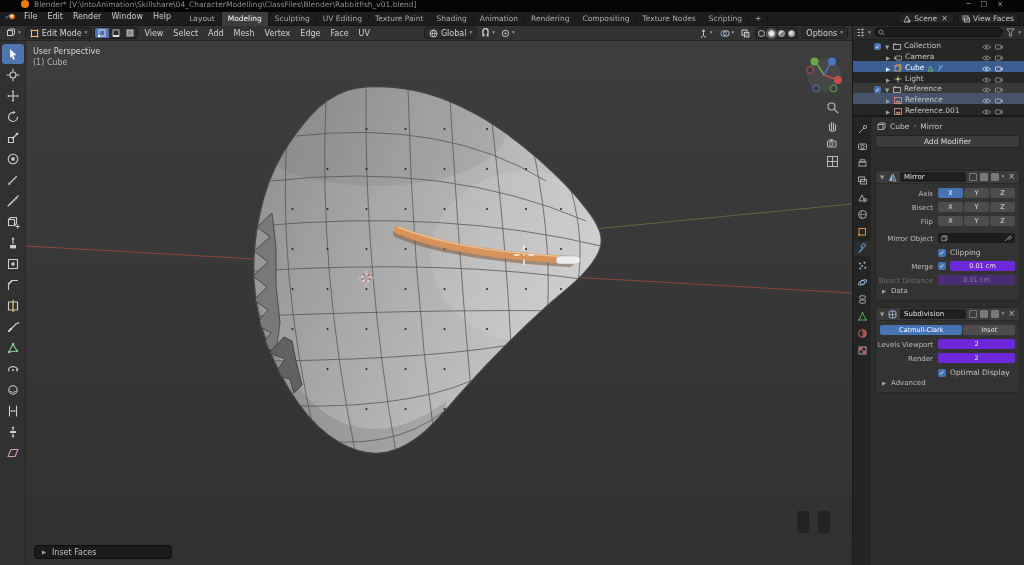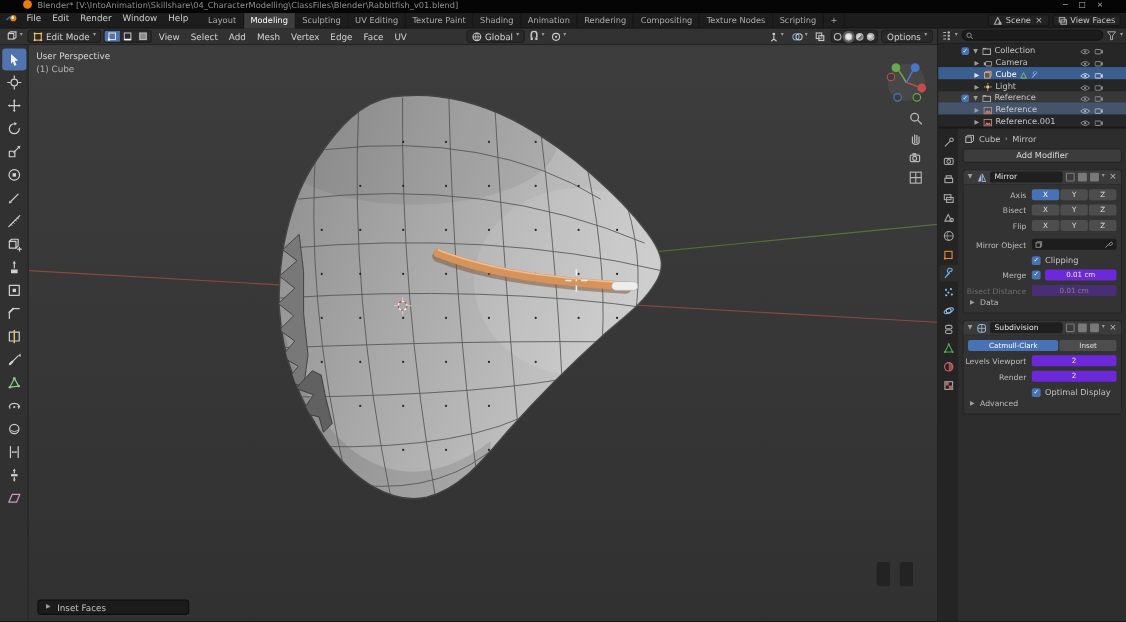--- a/index.html
+++ b/index.html
@@ -85,21 +85,21 @@
 
   .properties{flex:1;display:flex;min-height:0}
   .ptabs{width:18px;background:#242424;display:flex;flex-direction:column;align-items:center;
          padding-top:5px;gap:2px;flex-shrink:0}
   .ptab{width:17px;height:15px;display:flex;align-items:center;justify-content:center;border-radius:2px 0 0 2px}
   .ptab svg{stroke:#a6a6a6;fill:none;stroke-width:1}
   .ptab.active{background:#2d2d2d}
   .pcontent{flex:1;background:#2d2d2d;padding:2px 4px;font-size:7.5px;color:#c3c3c3;overflow:hidden}
   .breadcrumb{display:flex;align-items:center;gap:4px;height:14px;padding:0 2px}
   .addmod{height:13px;background:#3c3c3c;border:1px solid #242424;border-radius:3px;display:flex;
-          align-items:center;justify-content:center;color:#dcdcdc;margin:2px 0 6px}
+          align-items:center;justify-content:center;color:#dcdcdc;margin:2px 0 22px}
   .panel{background:#333333;border:1px solid #262626;border-radius:3px;margin-bottom:6px;padding-bottom:3px}
   .phead{height:13px;background:#3b3b3b;border-radius:3px 3px 0 0;display:flex;align-items:center;
          gap:3px;padding:0 3px;border-bottom:1px solid #2a2a2a}
   .pname{flex:1;background:#1f1f1f;border-radius:2px;height:10px;line-height:10px;padding:0 4px;
          color:#e2e2e2;font-size:7px;min-width:0}
   .ptgl{width:8px;height:8px;border:1px solid #8e8e8e;border-radius:1px;flex-shrink:0;opacity:.75}
   .ptgl.f{background:#8e8e8e}
   .x-close{font-size:8px;color:#bdbdbd;line-height:1;padding:0 1px}
   .prow{display:flex;align-items:flex-end;height:13px;padding-right:4px;margin-top:1px}
   .plabel{width:62px;text-align:right;padding-right:5px;color:#bcbcbc;flex-shrink:0;font-size:7px;white-space:nowrap}

